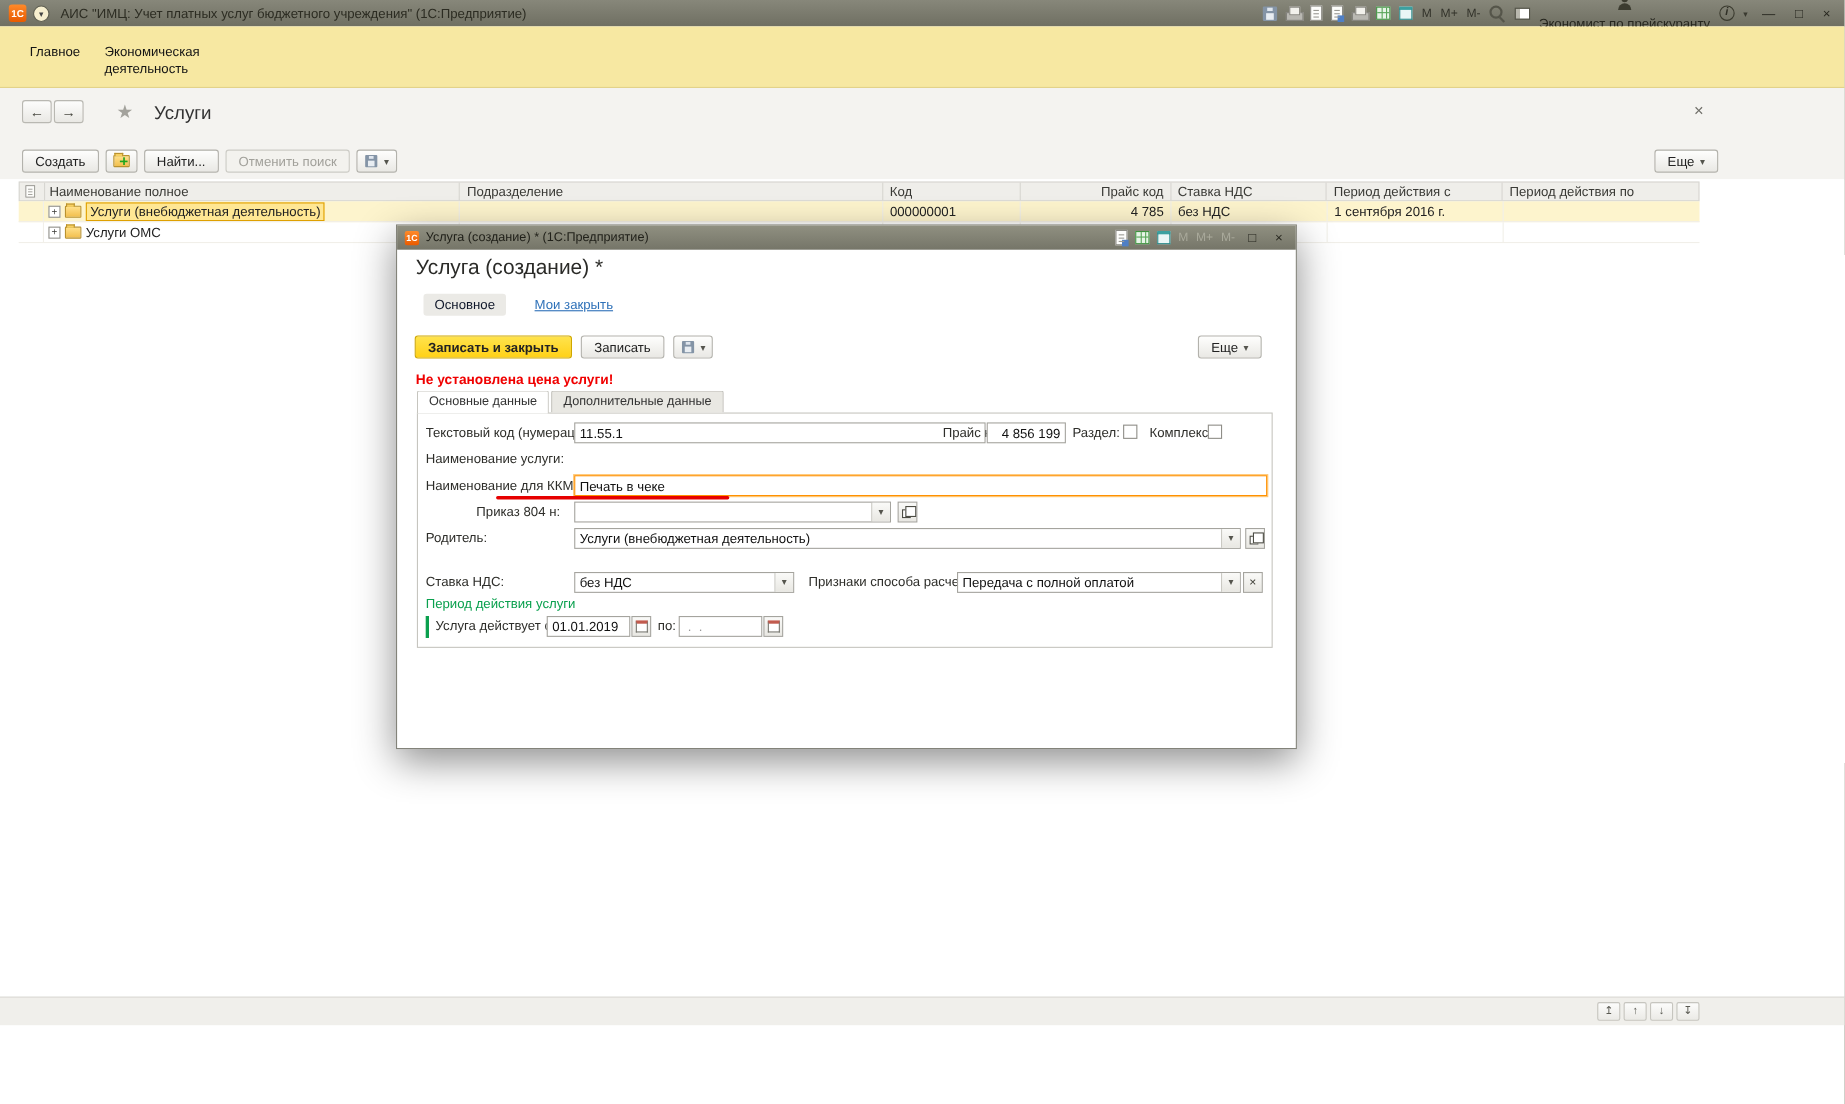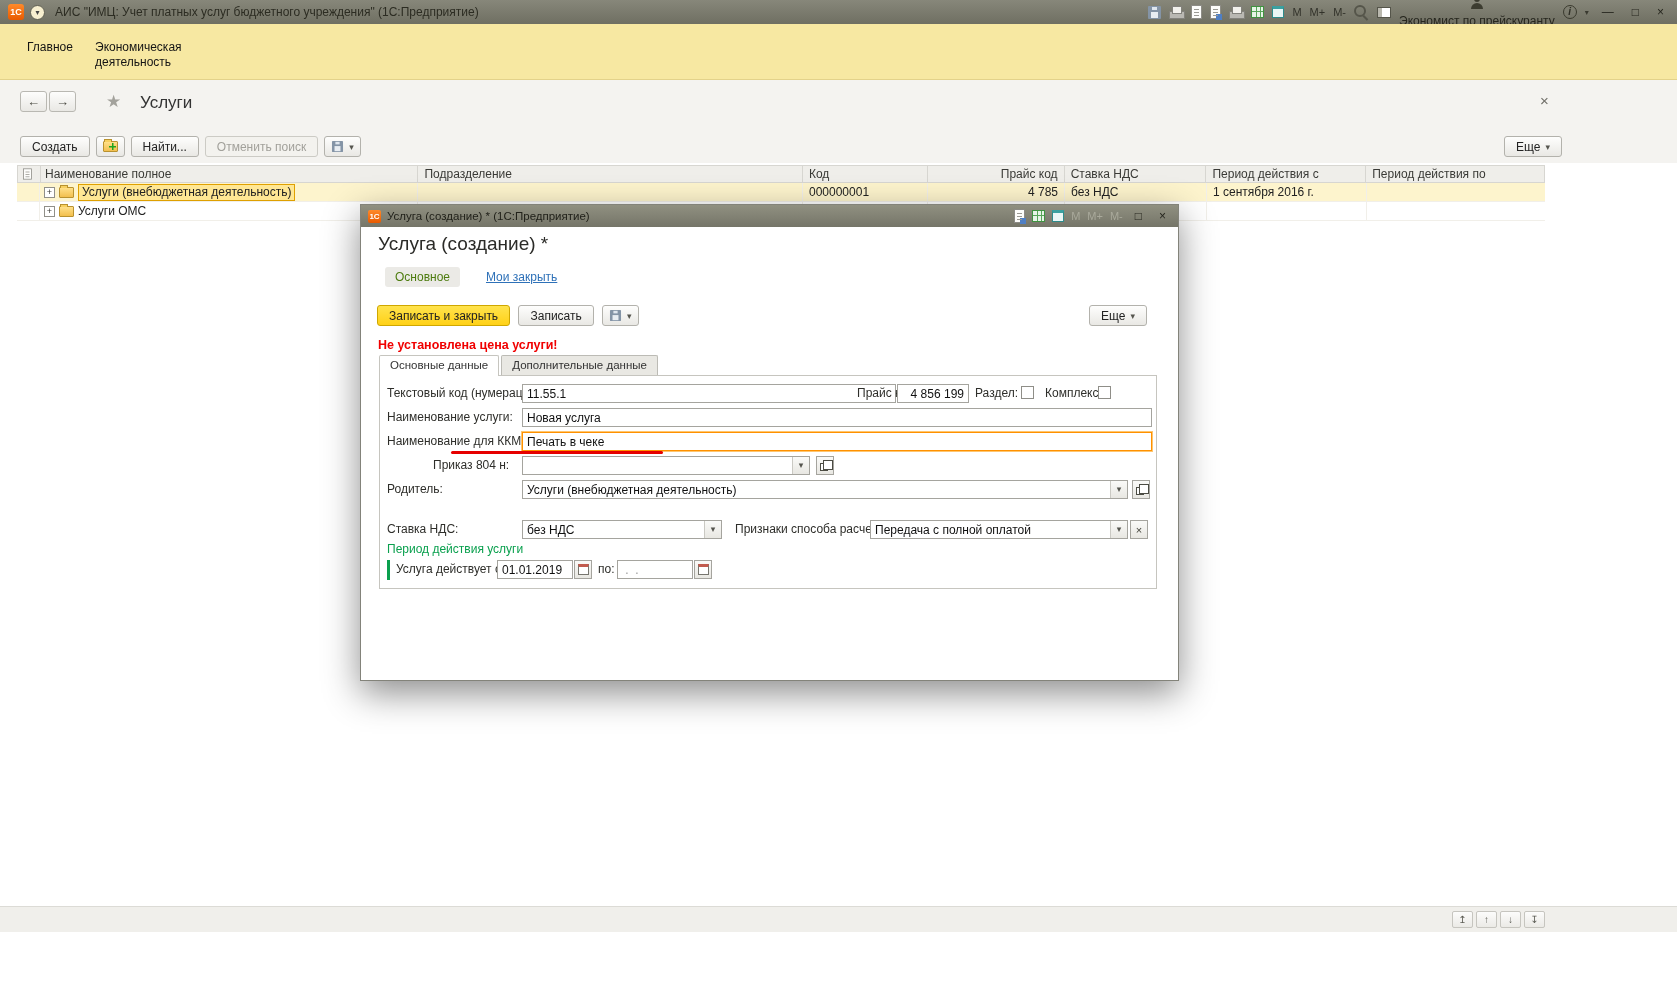--- a/index.html
+++ b/index.html
@@ -58,21 +58,21 @@
   .navbtn { position:absolute; width:27px; height:21px; background:linear-gradient(#fdfdfc,#e9e8e4);
     border:1px solid #b9b8b2; border-radius:3px; font-size:13px; line-height:19px; text-align:center; color:#4a4a42; cursor:pointer; }
   .star { position:absolute; left:106px; top:11px; font-size:17px; color:#a3a29c; cursor:pointer; }
   .pagetitle { position:absolute; left:140px; top:13px; font-size:17px; color:#333; }
   .pageclose { position:absolute; left:1540px; top:12px; font-size:15px; color:#6f6e68; cursor:pointer; }
 
   .btn { display:inline-flex; align-items:center; justify-content:center; gap:5px; height:21px; padding:0 11px;
     background:linear-gradient(#fefefd,#e9e8e4); border:1px solid #b3b2ac; border-radius:3px;
     font-size:12px; color:#222; cursor:pointer; white-space:nowrap; }
   .btn.disabled { color:#a2a19b; border-color:#cccbc5; background:#f3f2ee; }
-  .btn.yellow { background:linear-gradient(#ffe34d,#ffd117); border-color:#cfa700; font-weight:normal; }
+  .btn.yellow { background:linear-gradient(#ffe34d,#ffd117); border-color:#cfa700; font-weight:bold; }
   .btn.icon { padding:0 6px; }
   .dd9 { font-size:9px; color:#55554e; }
   .toolbar { position:absolute; left:20px; top:56px; display:flex; gap:6px; }
   .btn-more-main { position:absolute; left:1504px; top:56px; }
 
   .folder { width:15px; height:11px; background:linear-gradient(#ffe089,#f2bf4e); border:1px solid #b9922f;
     border-radius:1px; position:relative; flex:0 0 auto; }
   .folder::before { content:""; position:absolute; left:0; top:-3px; width:6px; height:2px; background:#f7d060;
     border:1px solid #b9922f; border-bottom:none; }
   .plusmark { position:absolute; right:1px; bottom:1px; width:7px; height:7px;
@@ -109,21 +109,21 @@
     border:1px solid #83837a; box-shadow:0 12px 34px rgba(0,0,0,.45); }
   .dlg-tb { position:absolute; left:0; top:0; width:100%; height:22px; background:linear-gradient(#909081,#757568);
     display:flex; align-items:center; gap:6px; padding:0 7px; }
   .logo13 { width:13px; height:13px; border-radius:2px; background:linear-gradient(#ff8a2a,#e85a00); color:#fff;
     font-weight:bold; font-size:8px; line-height:13px; text-align:center; }
   .dlg-tb .t { color:#21211a; font-size:11.5px; white-space:nowrap; }
   .dlg-tb .right { margin-left:auto; display:flex; align-items:center; gap:7px; }
 
   .dlg-heading { position:absolute; left:17px; top:28px; font-size:19px; color:#2b2b28; }
   .dlg-nav { position:absolute; left:24px; top:62px; display:flex; gap:26px; align-items:center; }
-  .nav-cur { background:#ebeae6; padding:3px 10px; border-radius:3px; color:#4d7c0f; cursor:pointer; }
+  .nav-cur { background:#ebeae6; padding:3px 10px; border-radius:3px; color:#0f172a; cursor:pointer; }
   .nav-link { color:#2e71b8; text-decoration:underline; cursor:pointer; }
 
   .dlg-cmd { position:absolute; left:16px; top:100px; right:16px; height:22px; }
   .dlg-cmd .btn { vertical-align:top; margin-right:5px; }
   .dlg-more { position:absolute; right:10px; top:0; }
   .dlg-warning { position:absolute; left:17px; top:133px; color:#f00000; font-weight:bold; font-size:12.5px; }
 
   .dlg-tabs { position:absolute; left:18px; top:150px; display:flex; z-index:3; }
   .dtab { height:20px; line-height:19px; padding:0 10px; border:1px solid #bcbbb5; border-bottom:none;
     background:#e9e8e3; color:#333; font-size:11.5px; border-radius:2px 2px 0 0; margin-right:2px; cursor:pointer; }
@@ -320,21 +320,20 @@
       <span class="bx-label" style="left:7px; top:8px;">Текстовый код (нумерация):</span>
       <input class="fld" style="left: 142px; top: 8px; width: 374px;" value="11.55.1">
       <span class="bx-label" style="left:477px; top:8px;">Прайс код:</span>
       <input class="fld right" style="left: 517px; top: 8px; width: 72px;" value="4 856 199">
       <span class="bx-label" style="left:595px; top:8px;">Раздел:</span>
       <span class="cb" style="left:641px; top:10px;"></span>
       <span class="bx-label" style="left:665px; top:8px;">Комплекс:</span>
       <span class="cb" style="left:718px; top:10px;"></span>
 
       <span class="bx-label" style="left:7px; top:32px;">Наименование услуги:</span>
-      <input class="fld" style="left: 142px; top: 32px; width: 630px;" value="Новая услуга">
 
       <span class="bx-label" style="left:7px; top:56px;">Наименование для ККМ:</span>
       <input class="fld hl" style="left: 142px; top: 56px; width: 630px;" value="Печать в чеке">
 
       <span class="bx-label" style="left:5px; top:80px;margin-left:48px;">Приказ 804 н:</span>
       <div class="combo" style="left:142px; top:80px; width:288px;">
         <input value="" style="">
         <span class="dd">▾</span>
       </div>
       <span class="sqbtn" style="left:436px; top:80px;">

